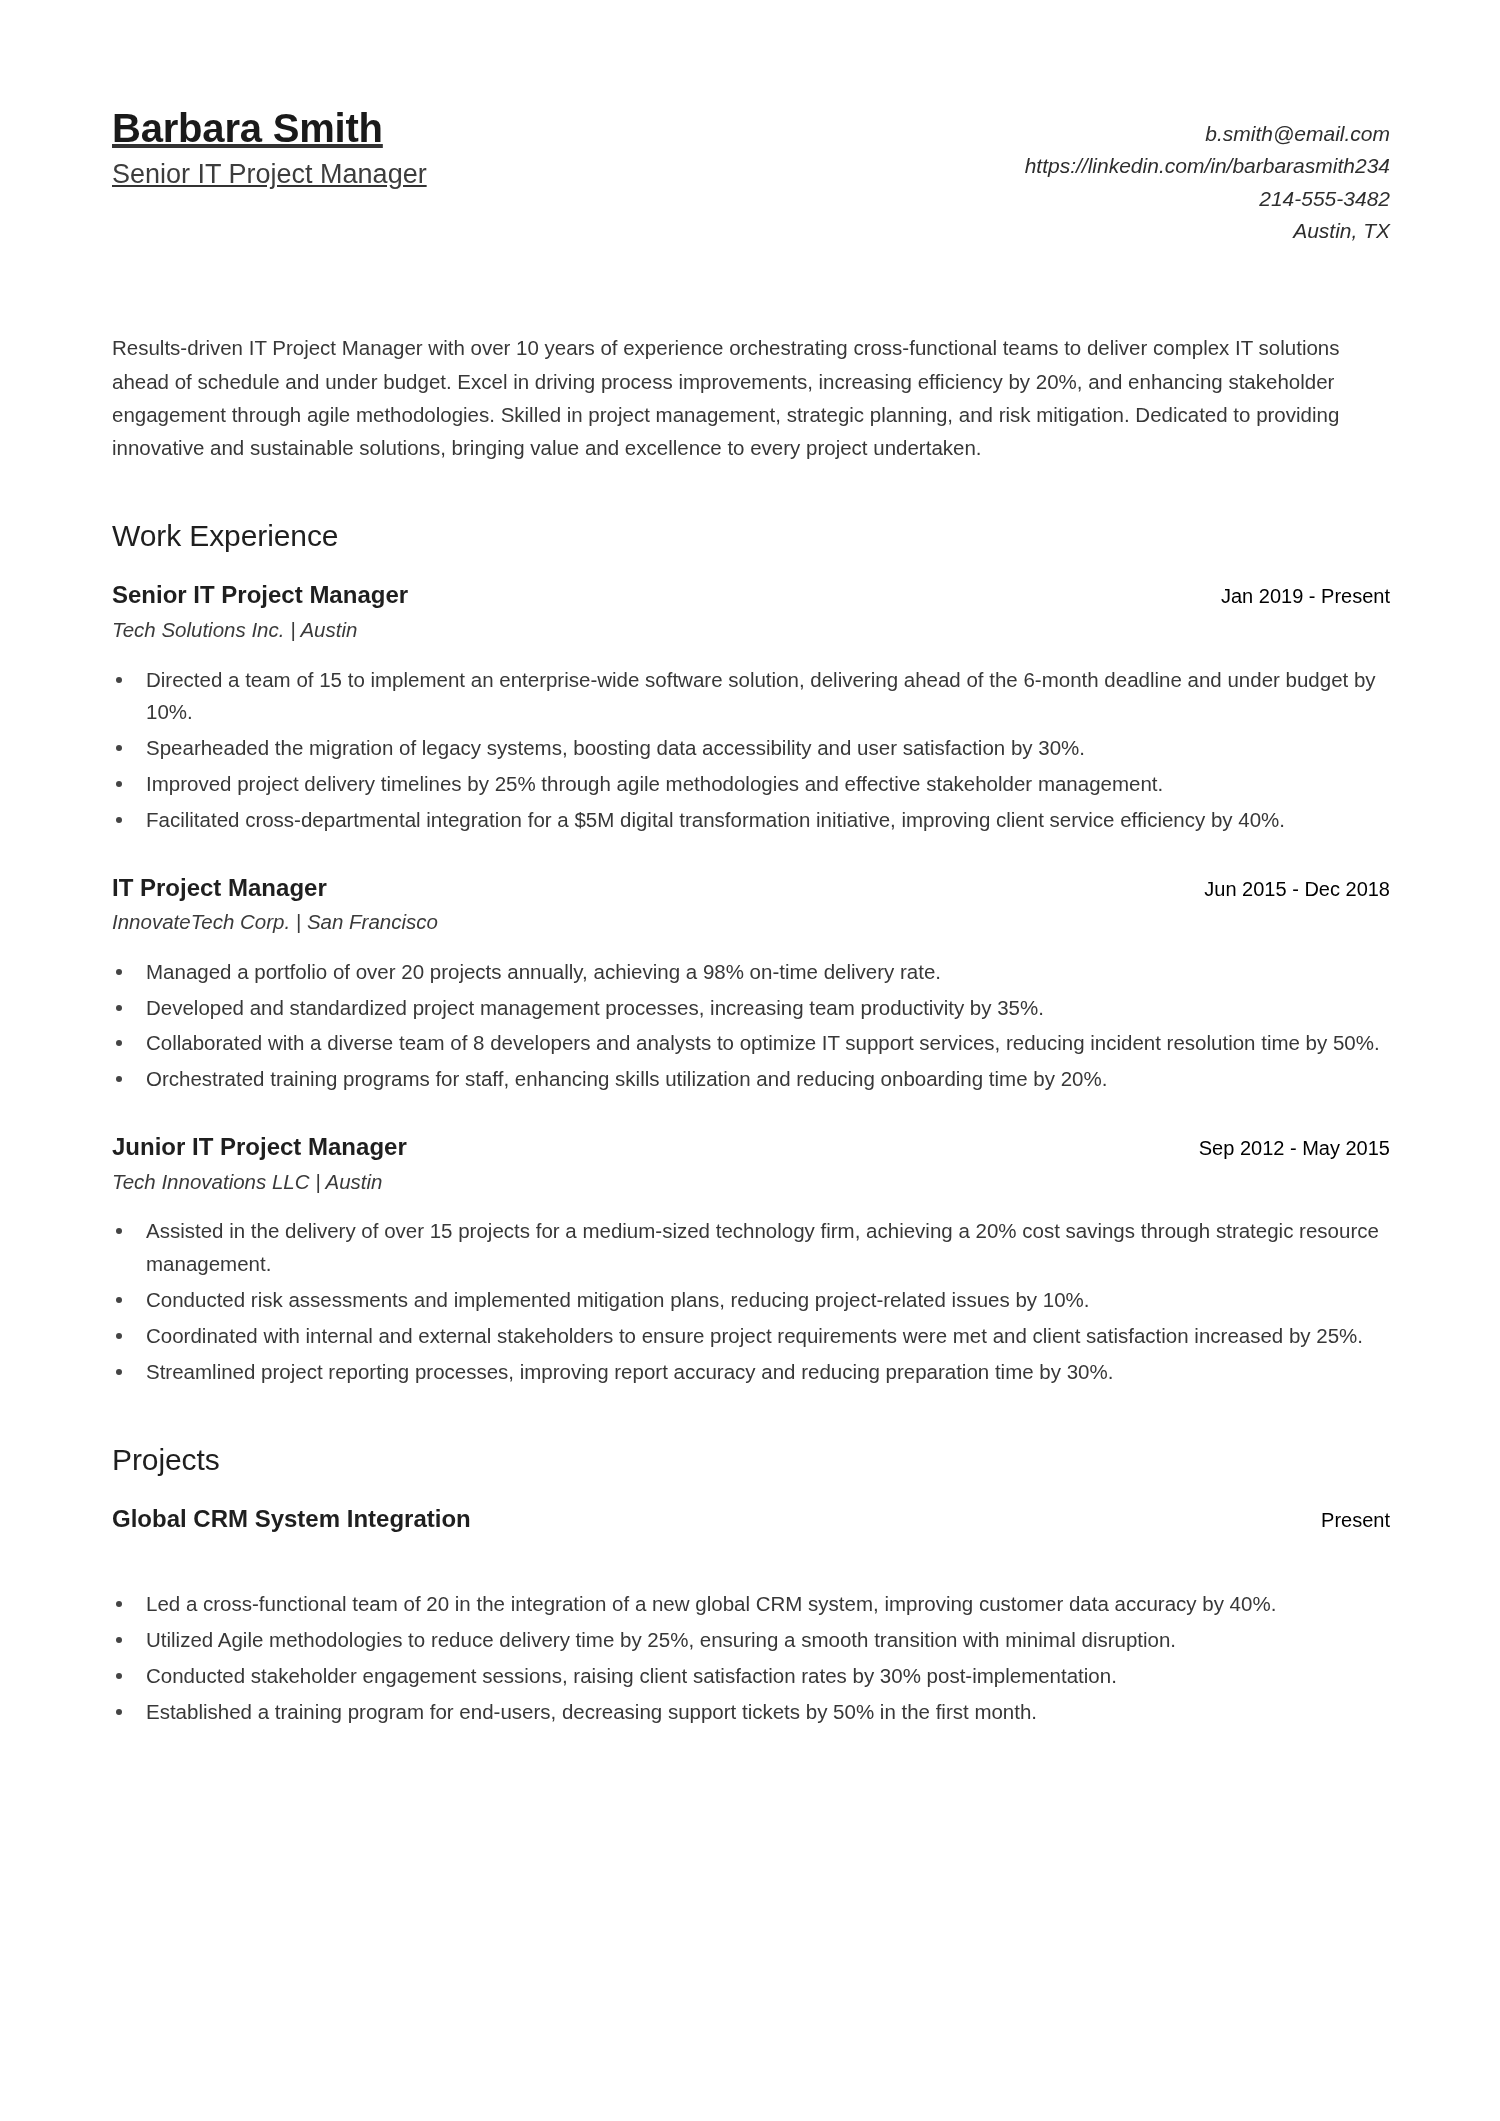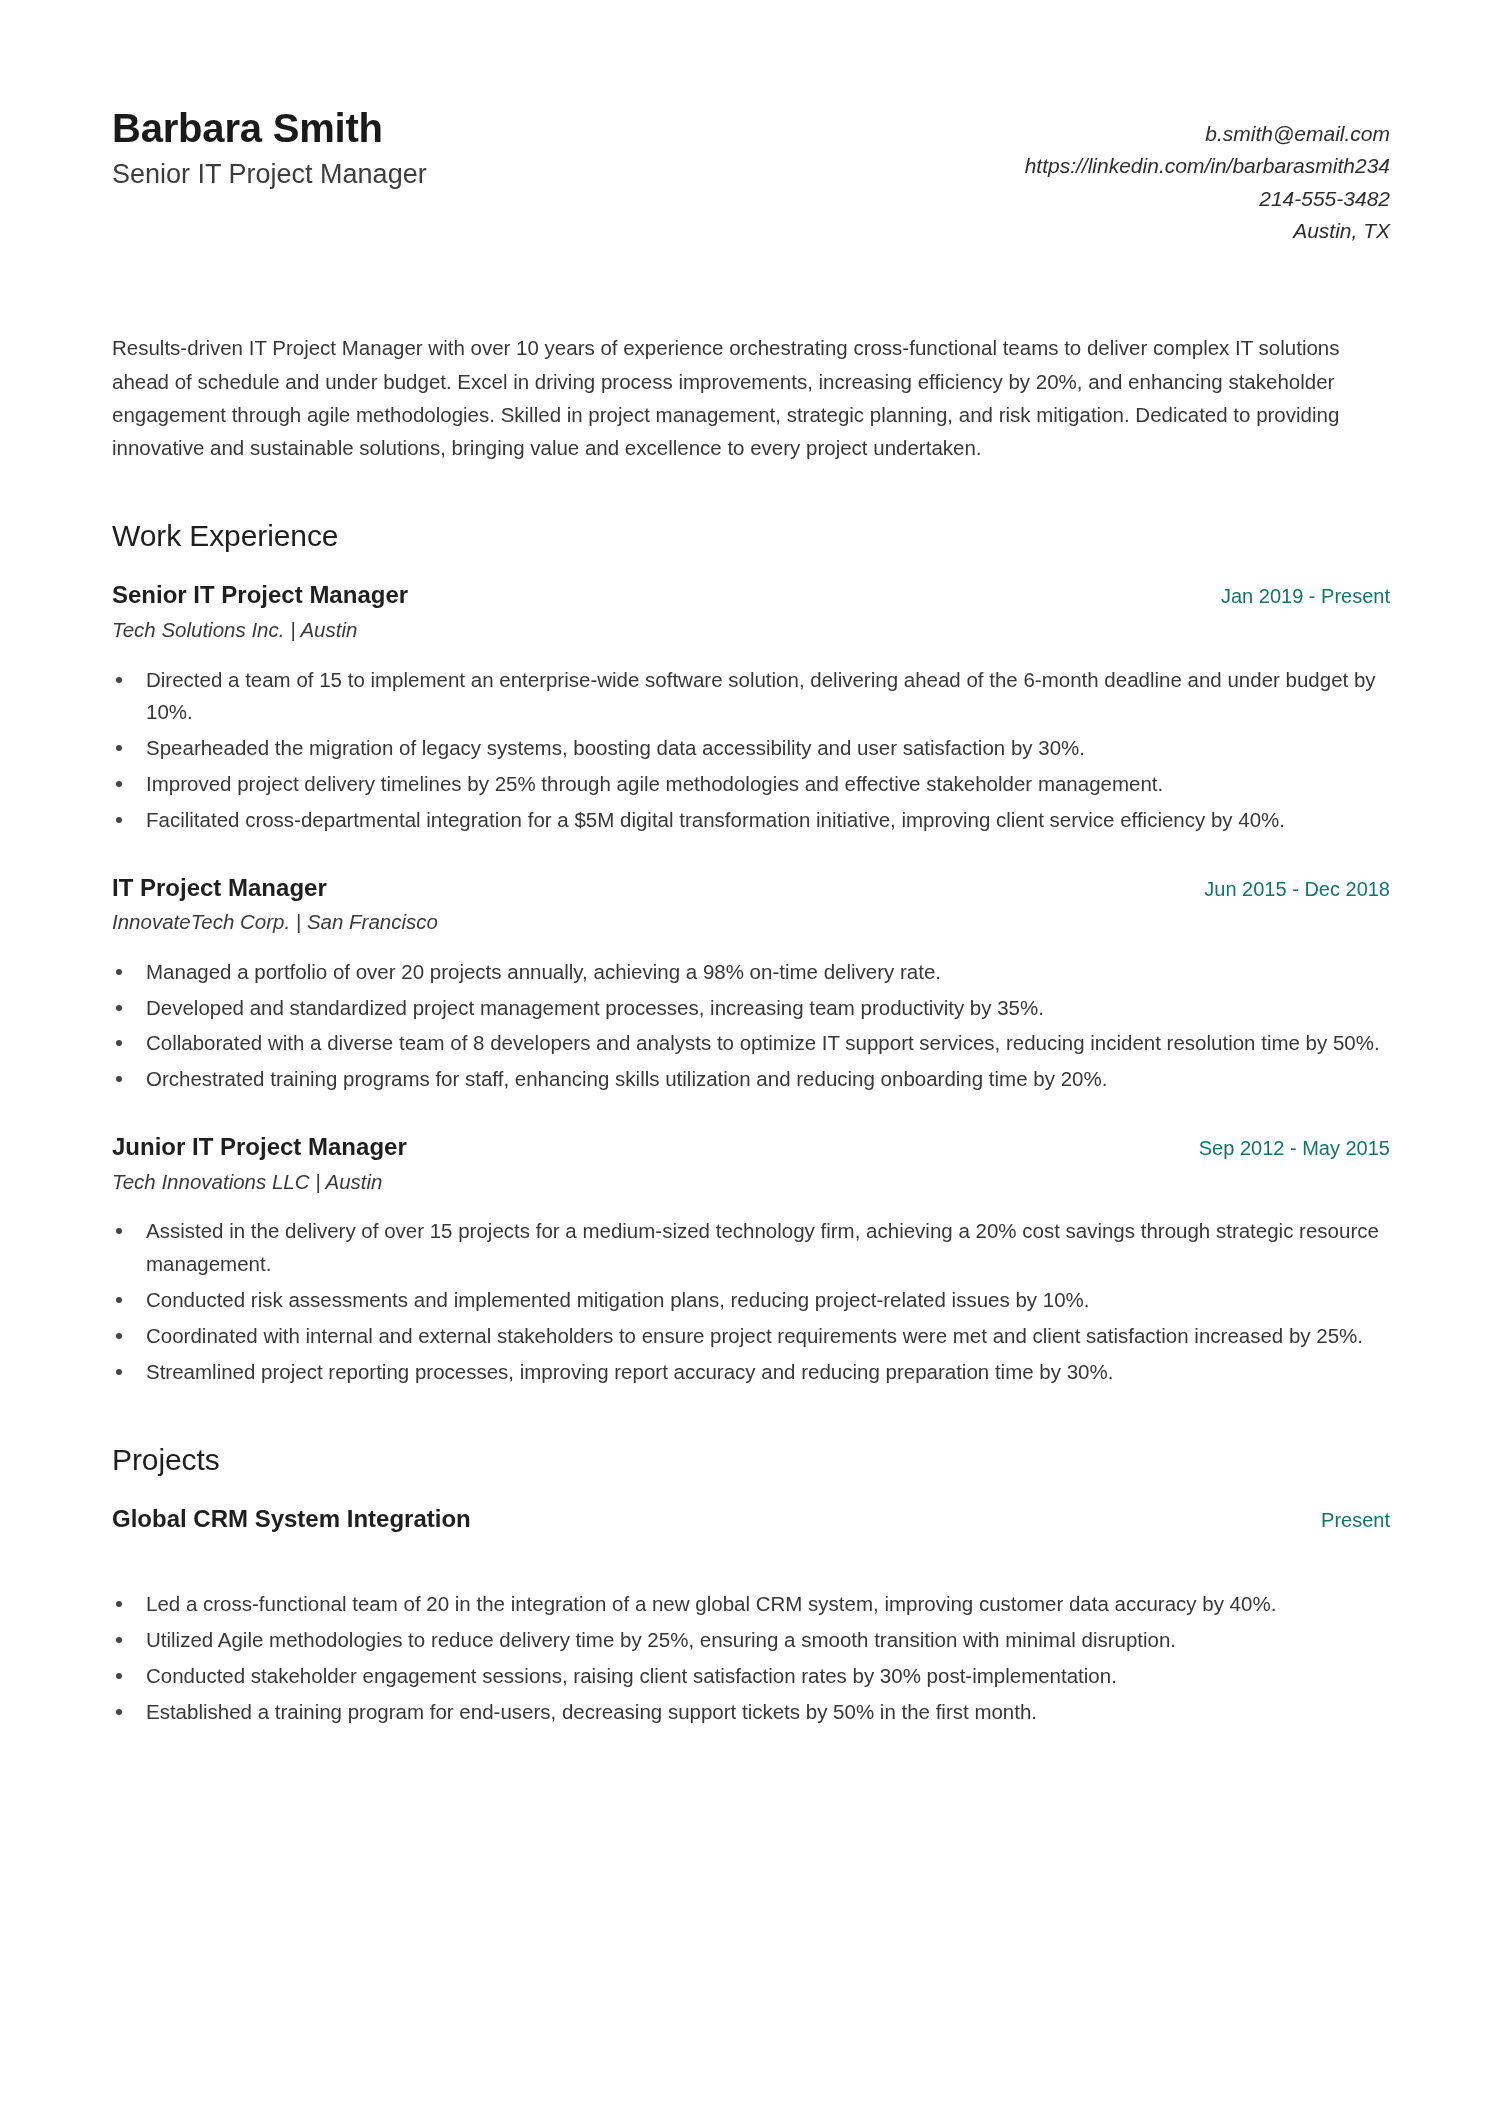--- a/index.html
+++ b/index.html
@@ -25,20 +25,21 @@
 
   
   .header {
     display: flex;
     align-items: flex-start;
     justify-content: space-between;
     margin-bottom: 0;
   }
   .identity {
     padding-top: 2px;
+    text-decoration: underline;
   }
   .name {
     font-size: 40px;
     font-weight: bold;
     letter-spacing: -0.2px;
     color: #1a1a1a;
     line-height: 1.12;
     margin: 0;
   }
   .headline {
@@ -92,21 +93,21 @@
     justify-content: space-between;
   }
   .entry-title {
     font-size: 24px;
     font-weight: bold;
     color: #1f1f1f;
     line-height: 1.28;
   }
   .entry-date {
     font-size: 20px;
-    color: #0f766e;
+    color: #000000;
     white-space: nowrap;
     padding-left: 30px;
     line-height: 1.28;
     text-align: right;
   }
   .entry-sub {
     font-size: 20.5px;
     font-style: italic;
     color: #3b3b3b;
     line-height: 1.35;

